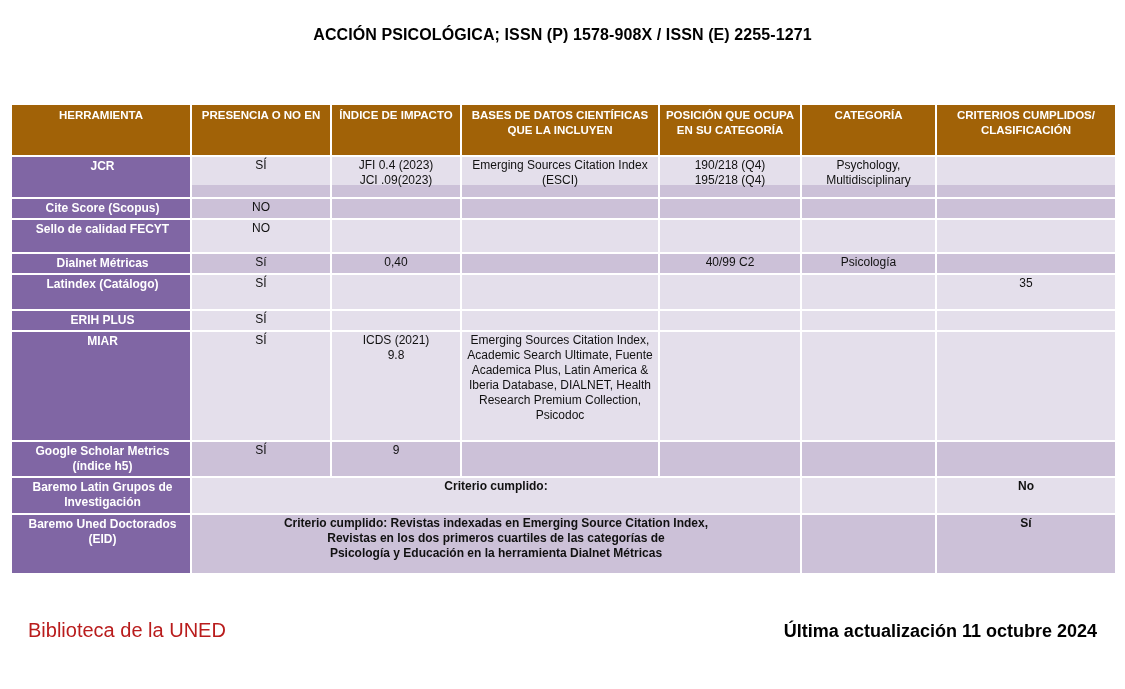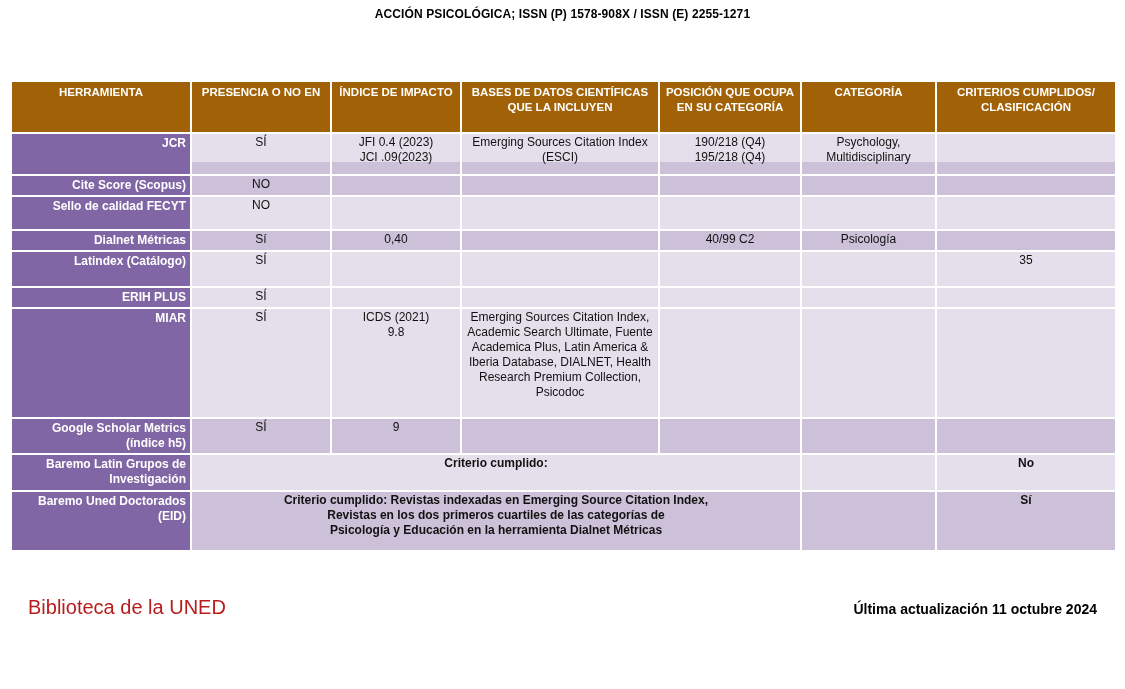--- a/index.html
+++ b/index.html
@@ -1,38 +1,38 @@
 <!DOCTYPE html>
 <html><head>
 <meta charset="utf-8">
 <style>
   html,body{margin:0;padding:0;}
   body{
     width:1125px;height:689px;background:#ffffff;color:#111;
     font-family:"Liberation Sans", sans-serif;position:relative;overflow:hidden;
   }
   .doc-title{
-    padding-top:7px;text-align:center;font-size:12px;font-weight:bold;
+    padding-top:26px;text-align:center;font-size:16px;font-weight:bold;
     letter-spacing:0.1px;color:#000;
   }
   table.metrics{
     border-collapse:collapse;table-layout:fixed;
     width:1105px;margin:59px 0 0 10px;
   }
   th,td{
     border:2px solid #ffffff;vertical-align:top;overflow:hidden;
     word-wrap:break-word;
   }
   thead th{
     background:#a16207;color:#ffffff;font-size:11.5px;font-weight:bold;
     text-align:center;padding:3px 2px 2px 2px;line-height:1.3;
   }
   tbody th.lbl{
     background:#8066A4;color:#ffffff;font-size:12px;font-weight:bold;
-    text-align:right;padding:2px 4px 2px 7px;line-height:1.25;
+    text-align:center;padding:2px 4px 2px 7px;line-height:1.25;
   }
   tbody td{
     font-size:12px;text-align:center;padding:1px 3px;line-height:1.25;
     white-space:pre-line;color:#111;
   }
   tr.light td{background:#E4DFEB;}
   tr.dark  td{background:#CCC1D8;}
   tr.split-jcr td{
     background:linear-gradient(to bottom,#E4DFEB 0,#E4DFEB 71%,#CCC1D8 71%,#CCC1D8 100%);
   }
@@ -43,21 +43,21 @@
   
   .r0{height:52px}.r1{height:42px}.r2{height:21px}.r3{height:21px}
   .r4{height:34px}.r5{height:21px}.r6{height:36px}.r7{height:21px}
   .r8{height:21px}.r9{height:33px}.r10{height:110px}.r11{height:30px}
   .r12{height:37px}.r13{height:60px}
   .footer{
     display:flex;justify-content:space-between;align-items:baseline;
     margin:44px 28px 0 28px;
   }
   .footer-left{font-size:20px;color:#b91c1c;}
-  .footer-right{font-size:14px;font-weight:600;color:#000;}
+  .footer-right{font-size:18px;font-weight:600;color:#000;}
 </style>
 </head>
 <body>
 
 <div class="doc-title">ACCIÓN PSICOLÓGICA; ISSN (P) 1578-908X / ISSN (E) 2255-1271</div>
 
 <table class="metrics">
   <colgroup>
     <col style="width:180px">
       <col style="width:140px">

